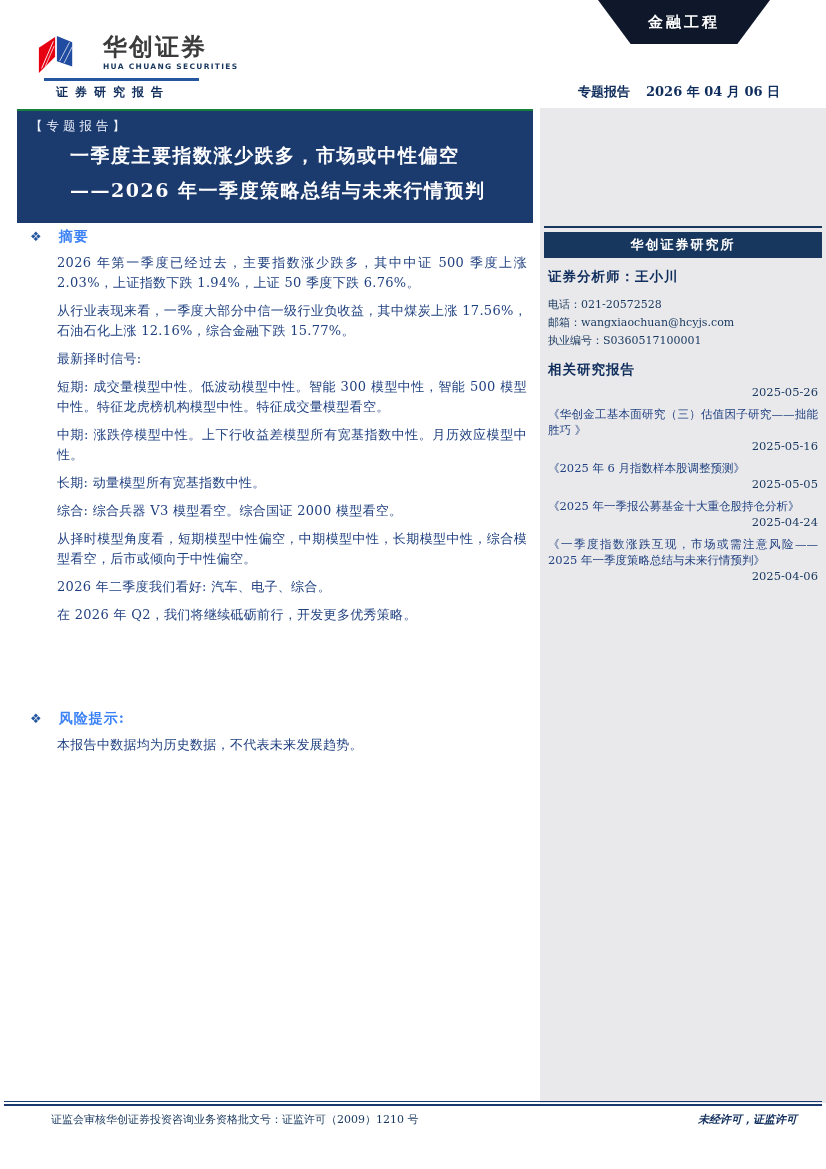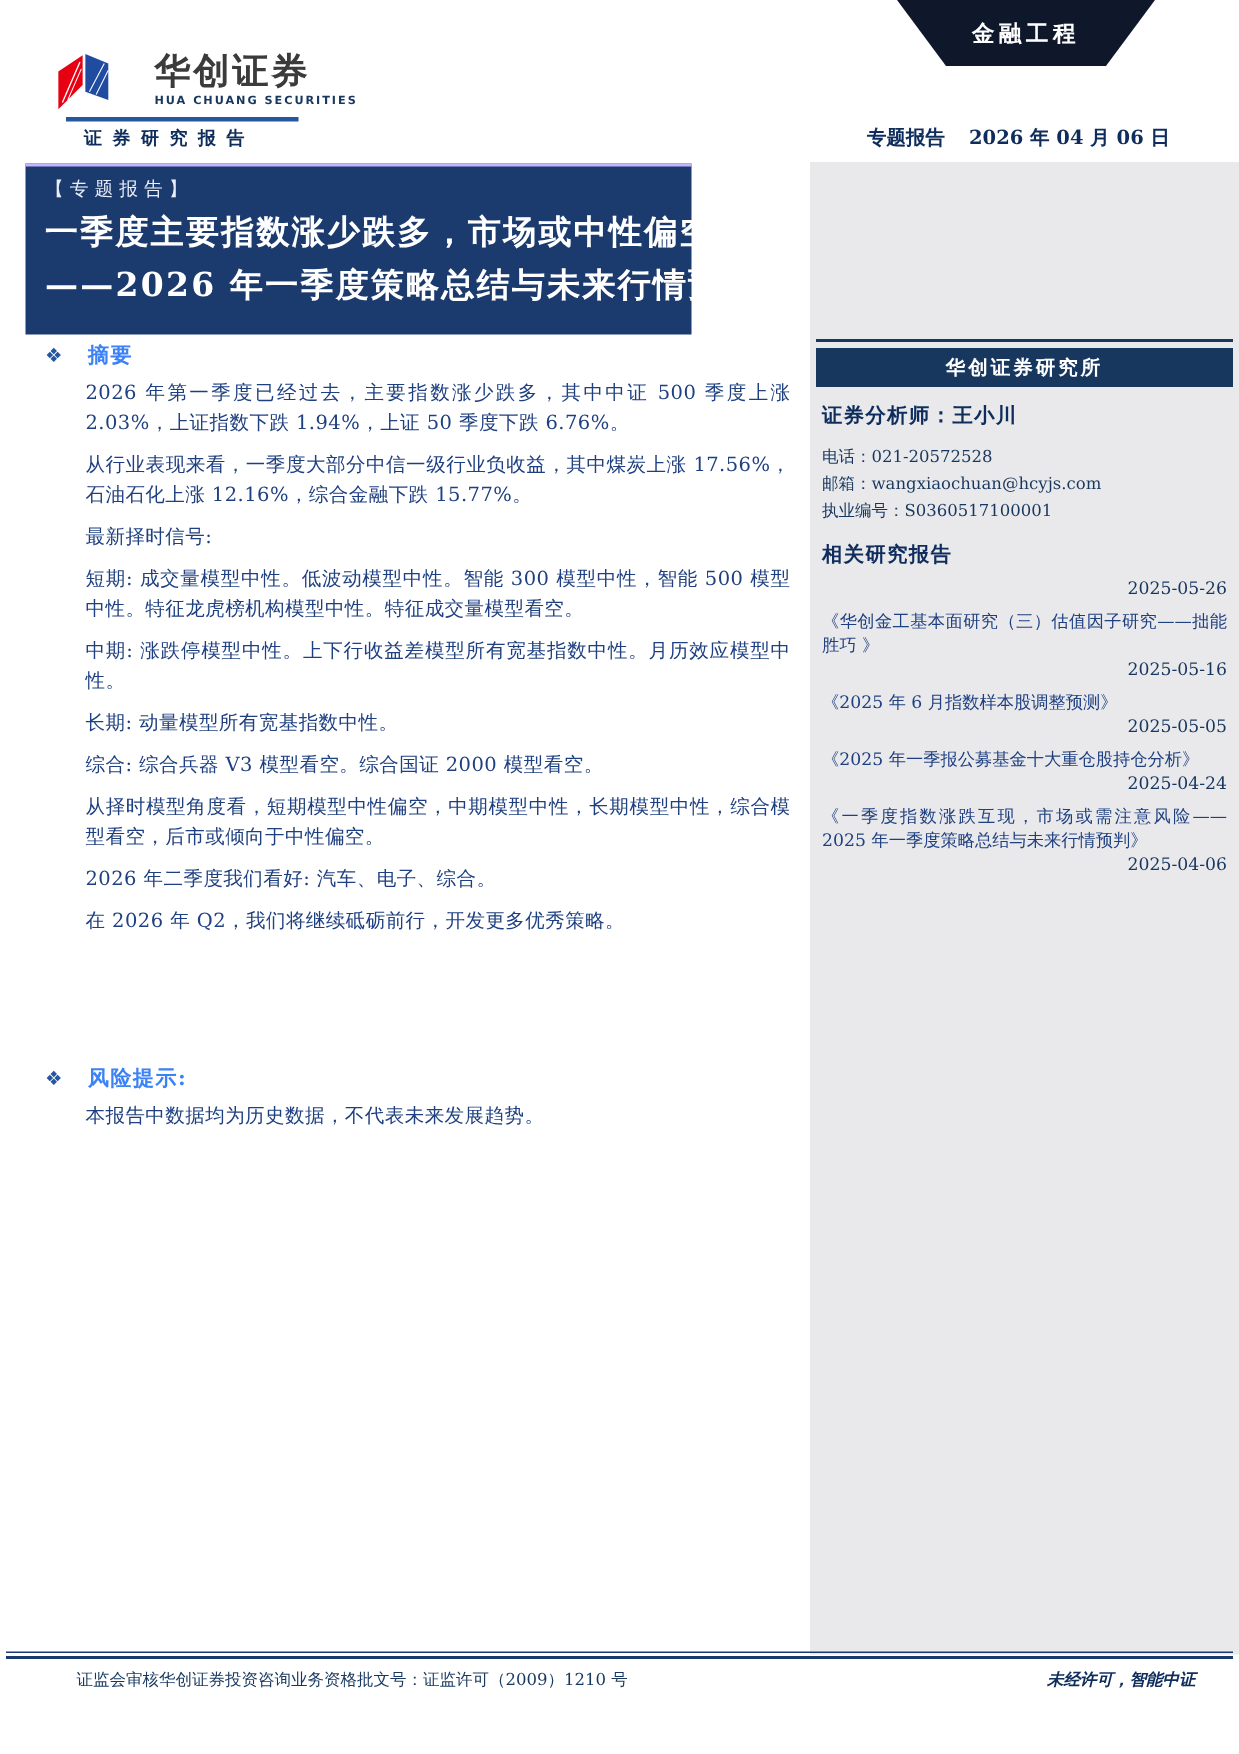--- a/index.html
+++ b/index.html
@@ -17,26 +17,26 @@
   .series{position:absolute;left:56px;top:84px;font-size:12px;font-weight:700;color:#0f2d5c;
           letter-spacing:7px;}
   .badge{position:absolute;left:598px;top:0;width:172px;height:44px;background:#0f172a;
          clip-path:polygon(0 0,100% 0,81% 100%,19% 100%);display:flex;align-items:center;
          justify-content:center;color:#ffffff;font-size:15px;font-weight:700;letter-spacing:3px;}
   .dateline{position:absolute;left:540px;top:83px;width:240px;text-align:right;
             font-size:13px;font-weight:700;color:#0f2d5c;}
   .dateline .rt{margin-right:16px;}
 
   
-  .title-block{position:absolute;left:17px;top:109px;width:444px;height:114px;background:#1b3a6d;
-               border-top:2px solid #c4b5fd;box-sizing:border-box;color:#ffffff;
+  .title-block{position:absolute;left:17px;top:109px;width:516px;height:114px;background:#1b3a6d;
+               border-top:2px solid #15803d;box-sizing:border-box;color:#ffffff;
                padding:7px 12px 0 13px;}
   .title-tag{font-size:12.5px;color:#e9eefb;letter-spacing:4px;margin-bottom:3px;}
-  .title-l1,.title-l2{font-size:22px;font-weight:700;letter-spacing:1.5px;line-height:35px;
-                      white-space:nowrap;}
+  .title-l1,.title-l2{font-size:19px;font-weight:700;letter-spacing:1.5px;line-height:35px;
+                      white-space:nowrap;margin-left:40px;}
 
   
   .sec{position:absolute;left:30px;width:500px;}
   .sec-summary{top:228px;}
   .sec-risk{top:710px;}
   .sec-head{display:flex;align-items:baseline;margin-bottom:7px;}
   .bullet{color:#2457a0;font-size:13px;margin-right:17px;
           font-family:"DejaVu Sans","Liberation Sans",sans-serif;}
   .sec-title{font-size:14px;font-weight:700;color:#3b82f6;letter-spacing:1px;}
   .paras{margin-left:27px;width:470px;}
@@ -158,15 +158,15 @@
       </div>
       <div class="report-item">
         <div class="report-title">《一季度指数涨跌互现，市场或需注意风险——2025 年一季度策略总结与未来行情预判》</div>
         <div class="report-date">2025-04-06</div>
       </div>
     </div>
   </div>
 
   <div class="footer-rule"></div>
   <div class="footer-left">证监会审核华创证券投资咨询业务资格批文号：证监许可（2009）1210 号</div>
-  <div class="footer-right">未经许可，智能中证</div>
+  <div class="footer-right">未经许可，证监许可</div>
 
 </div>
 
 </body></html>

